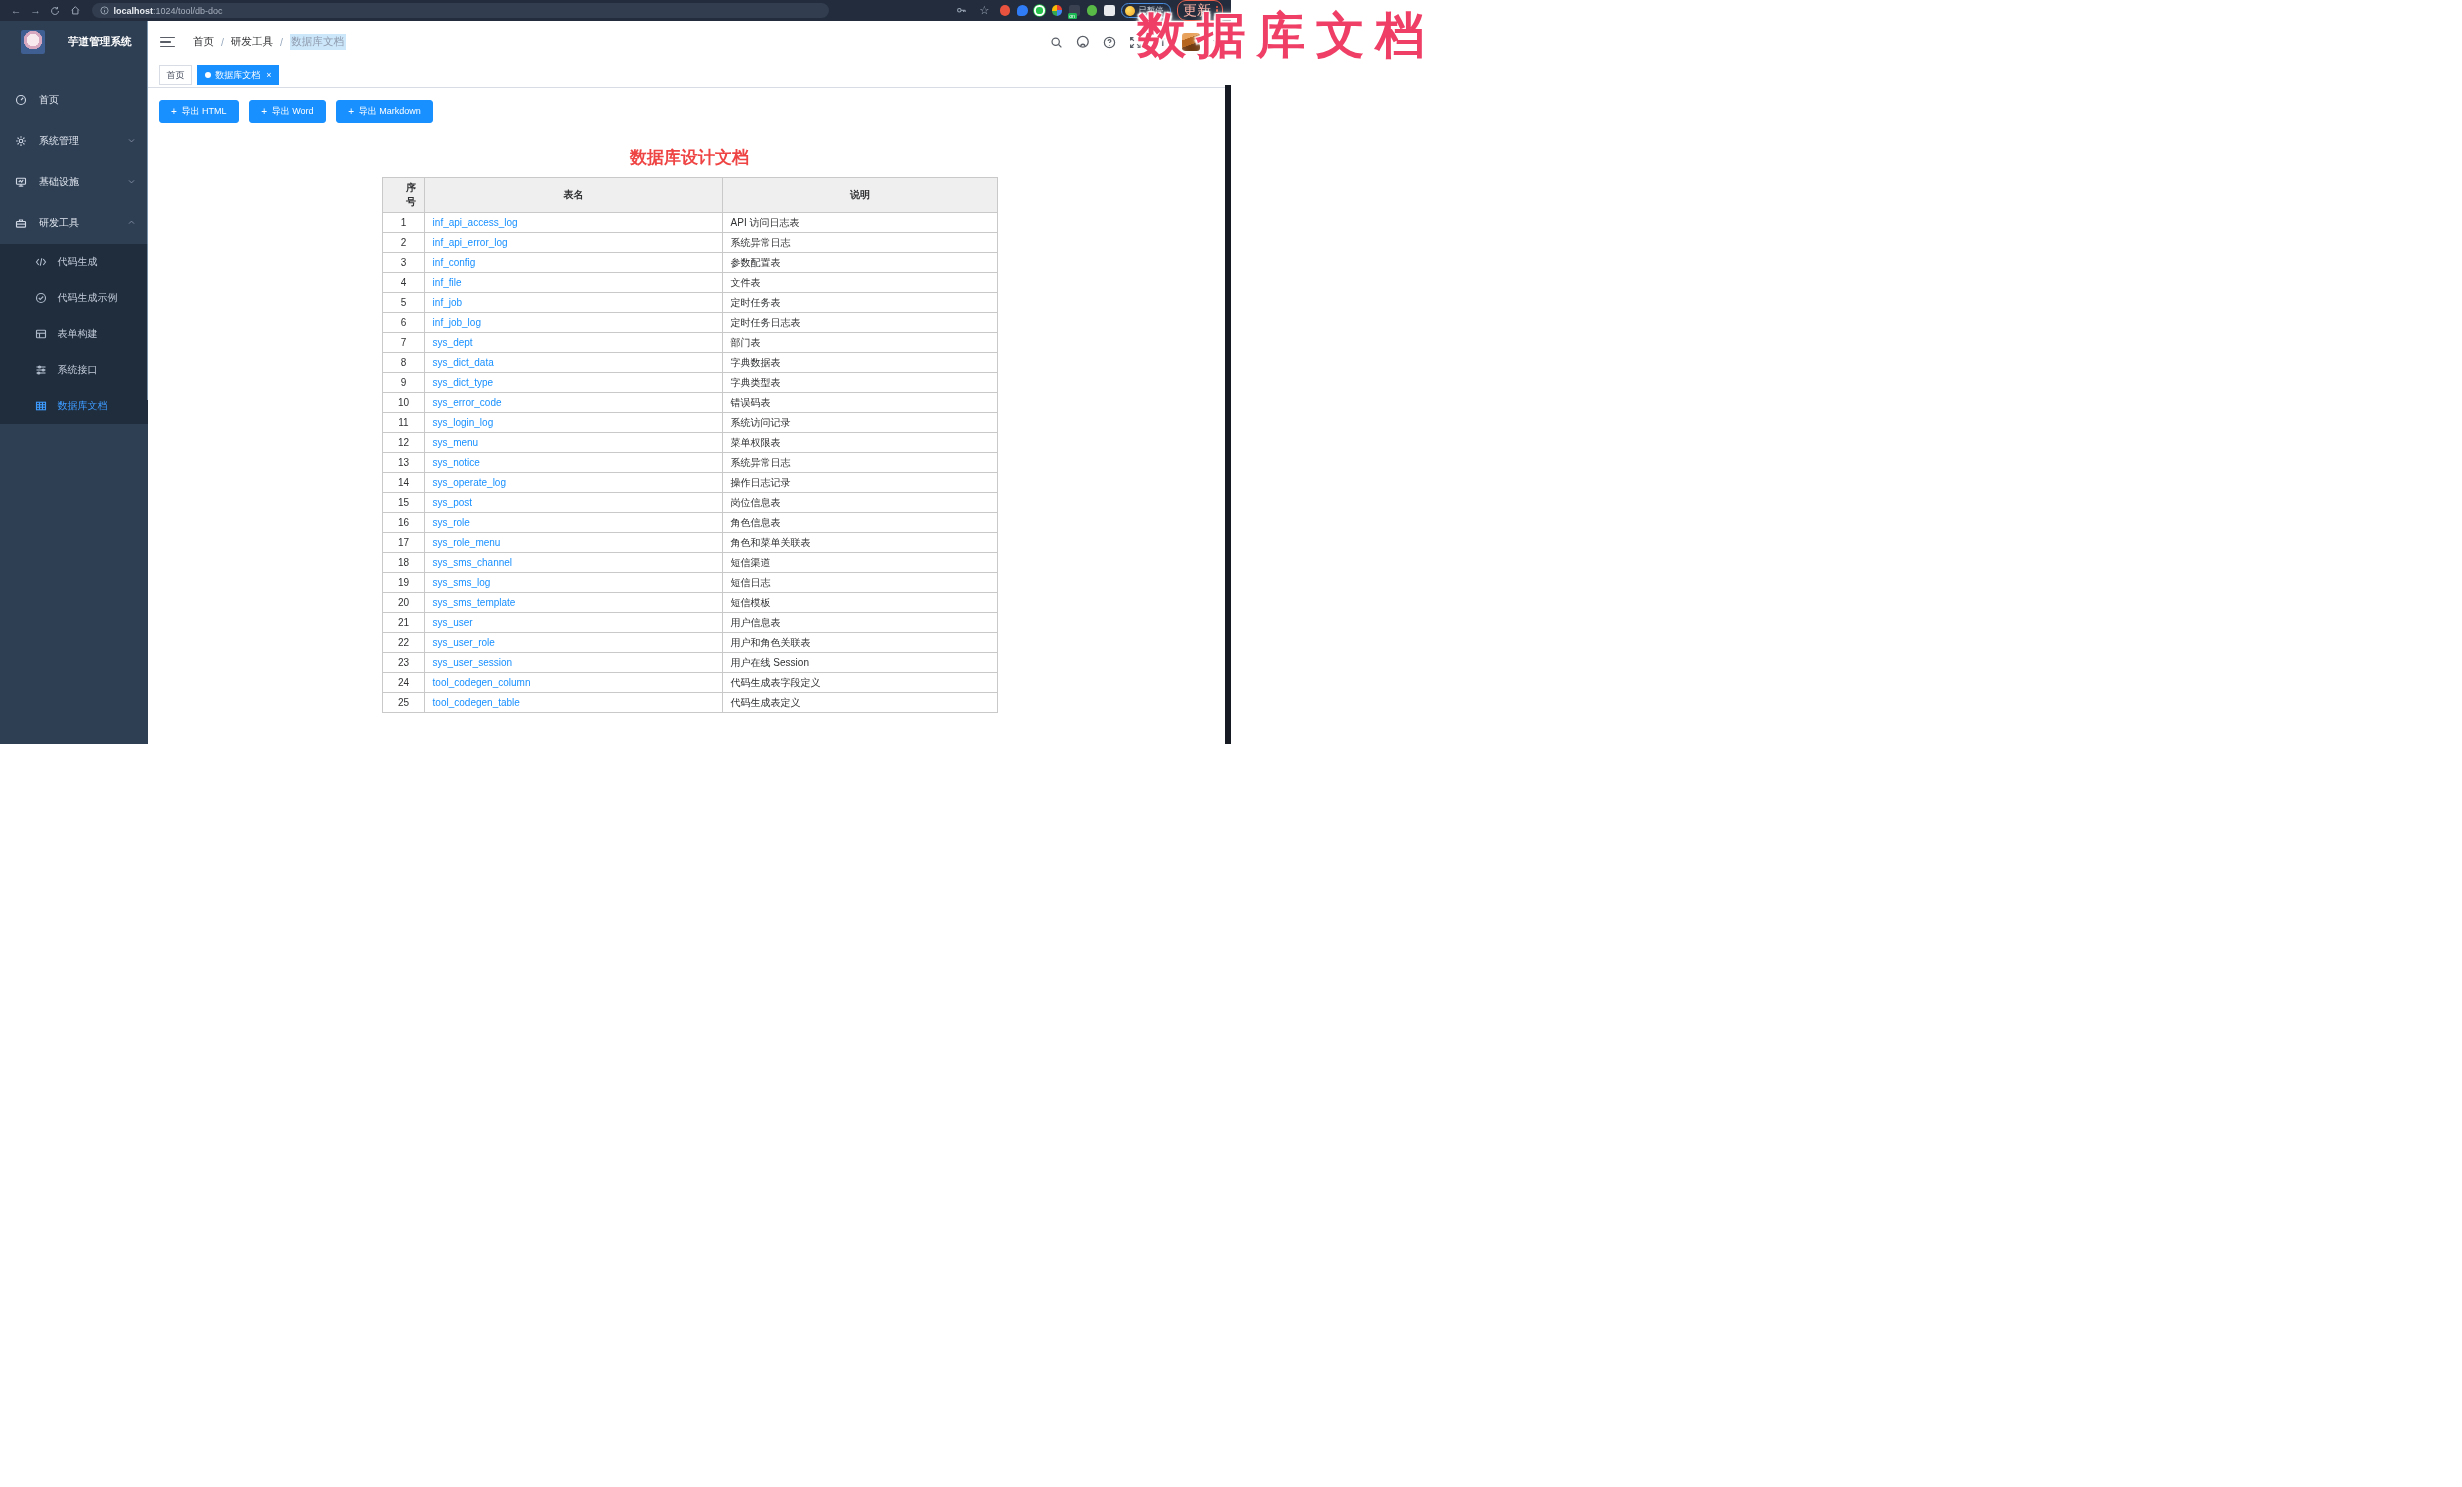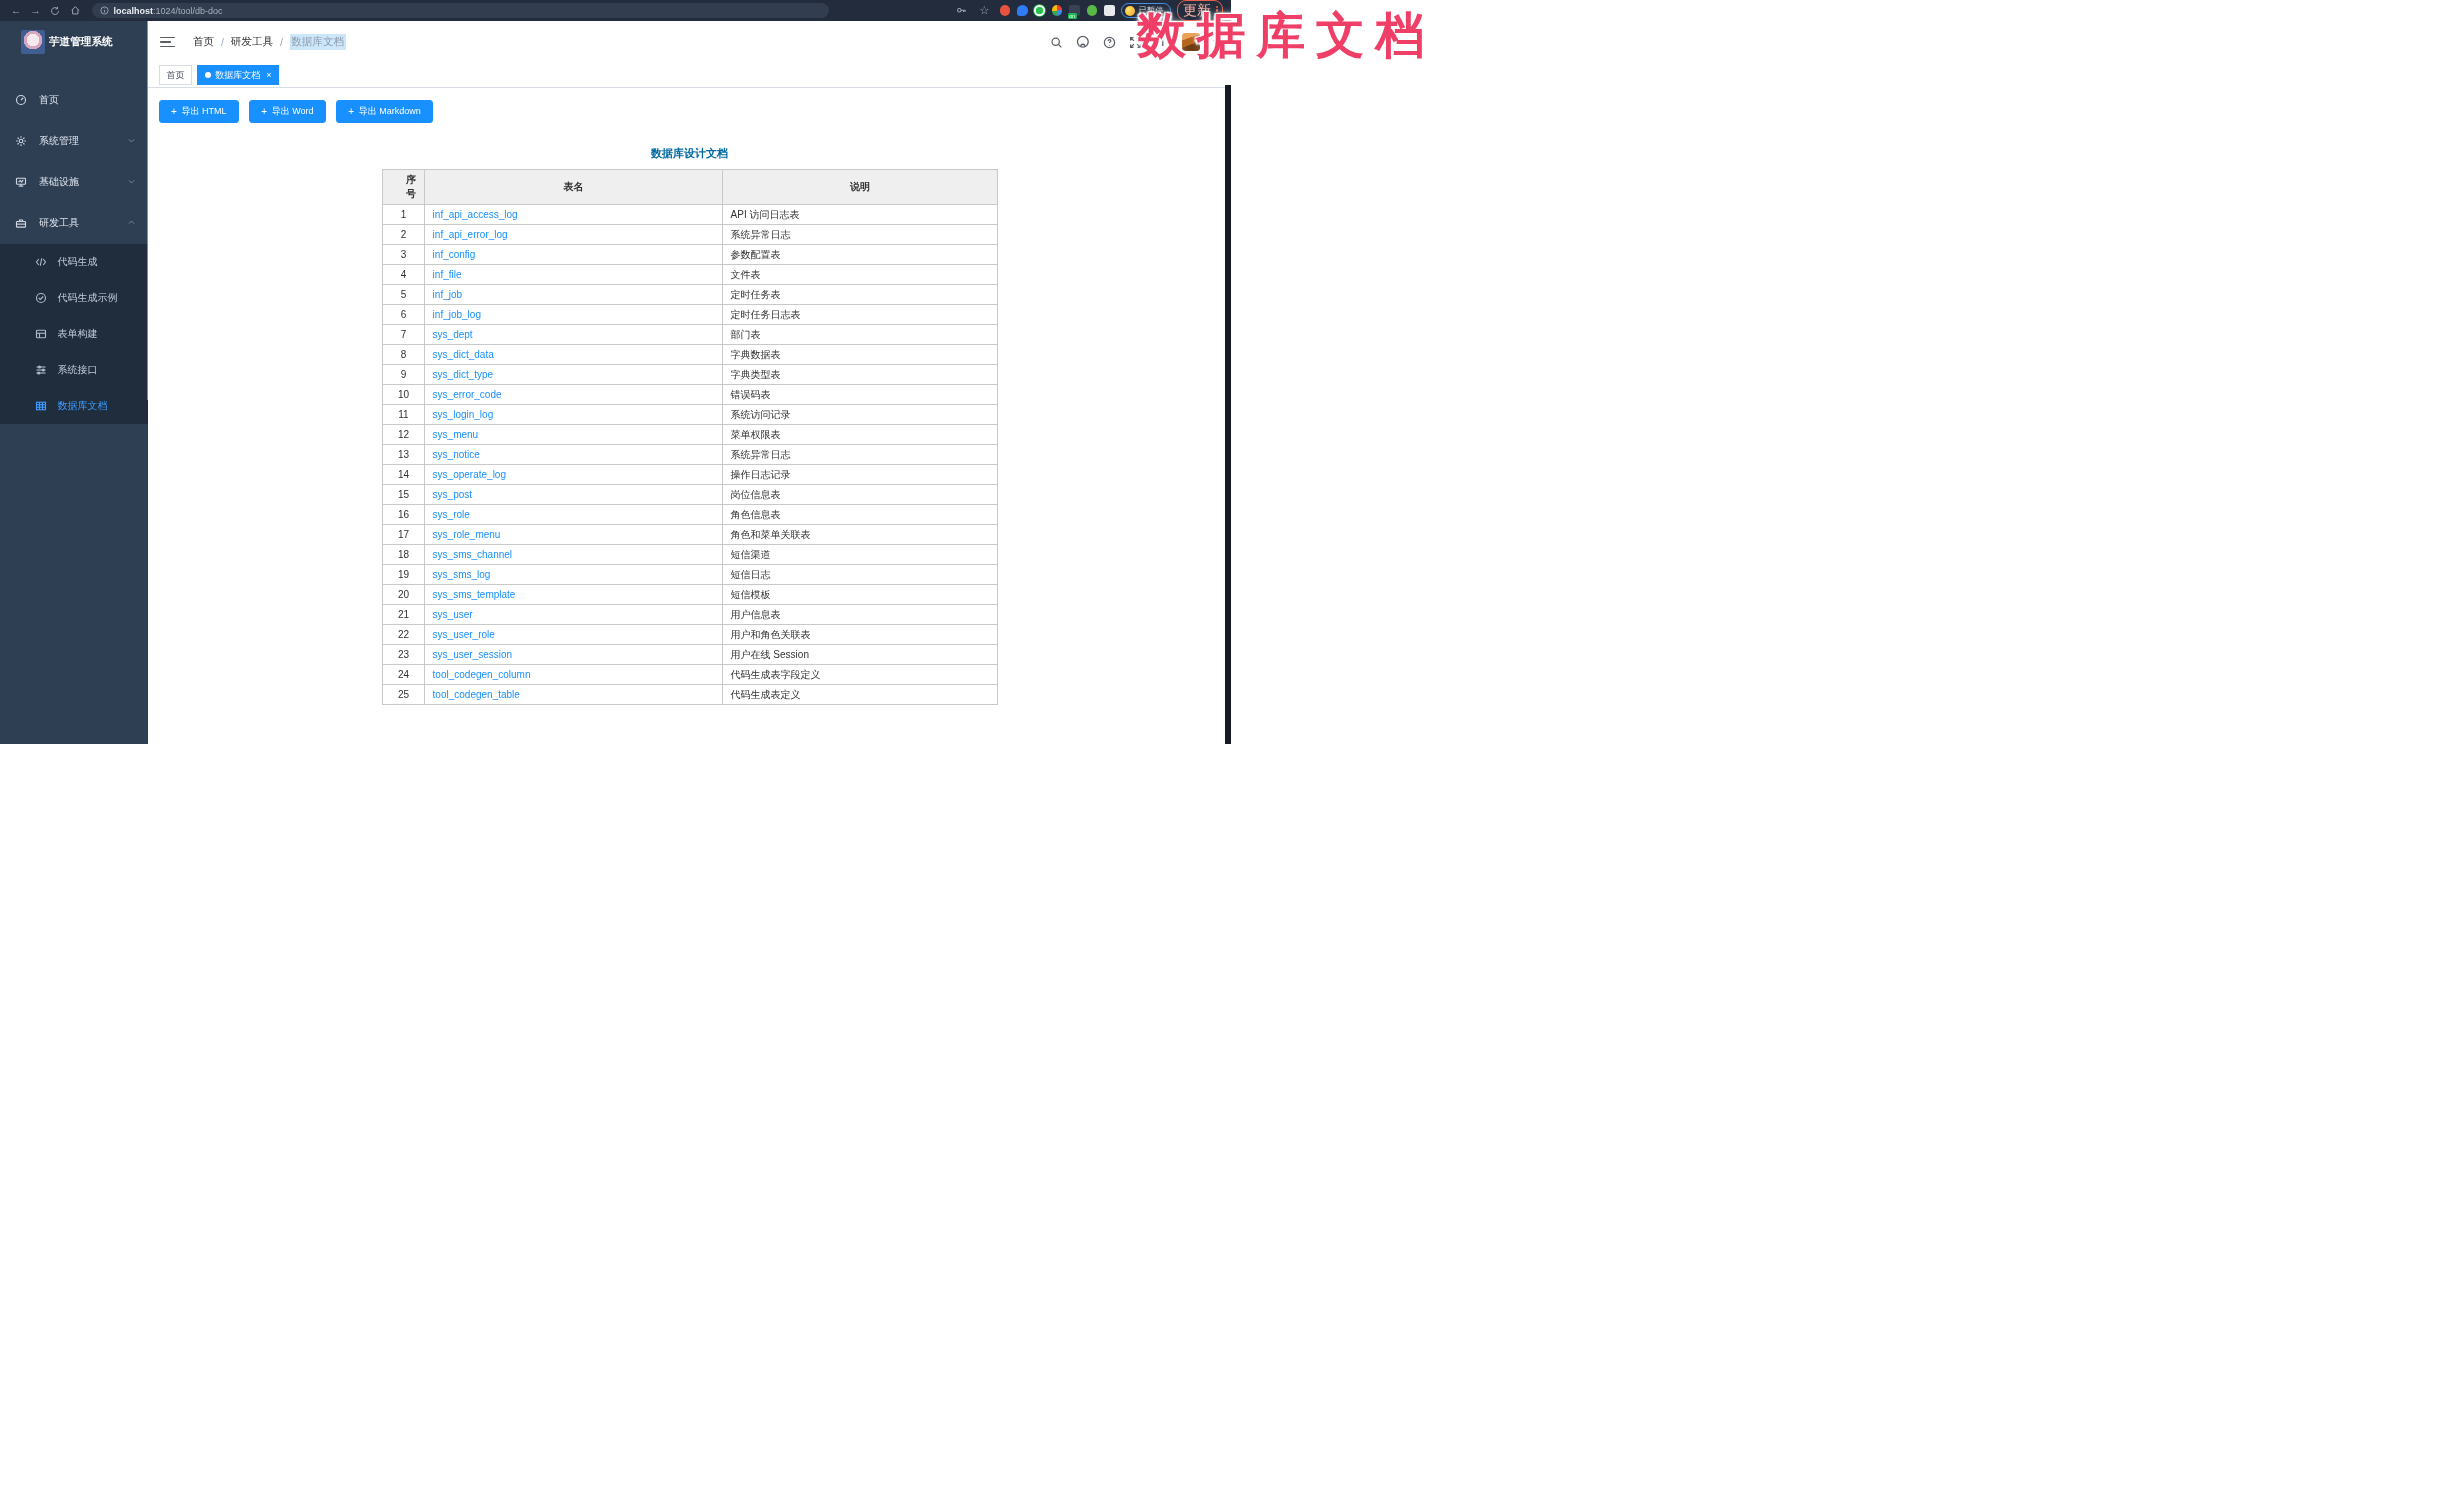--- a/index.html
+++ b/index.html
@@ -30,21 +30,21 @@
   .dots { display:flex; flex-direction:column; gap:1.5px; }
   .dots i { width:2.3px; height:2.3px; border-radius:50%; background:#e8604c; }
 
   
   .app { display:flex; height:723px; position:relative; }
 
   
   .sidebar { width:148px; background:#2e3f54; flex:0 0 148px; position:relative; overflow:hidden; }
   .sidebar::after { content:""; position:absolute; right:0; top:0; width:1.5px; height:379px;
     background:rgba(190,220,245,.55); }
-  .logo-row { height:42px; display:flex; align-items:center; padding:0 0 0 21px; gap:4px; }
+  .logo-row { height:42px; display:flex; align-items:center; padding:0 0 0 21px; gap:23px; }
   .logo-img { width:24px; height:24px; border-radius:2.3px;
     background:radial-gradient(circle at 50% 42%,#f7e9ee 0 34%,#d7a7c0 35% 50%,#3f5f92 51% 100%); }
   .logo-title { color:#fff; font-size:10.6px; font-weight:bold; }
   .menu { margin-top:16.7px; }
   .menu-item { height:41px; display:flex; align-items:center; padding-left:15px; gap:12px;
     color:#dfe5ee; font-size:10px; cursor:pointer; }
   .menu-item .ico { color:#cfd7e4; }
   .chev { margin-left:auto; margin-right:12px; color:#8a94a6; }
   .submenu { background:#1f2d3d; }
   .sub-item { height:36px; display:flex; align-items:center; padding-left:35px; gap:10.6px;
@@ -78,21 +78,21 @@
   .tag-close { font-size:9px; line-height:1; margin-left:1.5px; cursor:pointer; }
 
   .content { flex:1; background:#fff; overflow:hidden; position:relative; }
   .btn-row { display:flex; gap:10px; margin:12px 0 0 10.6px; }
   .btn { height:23px; border:0.8px solid #1890ff; background:#1890ff; color:#fff; border-radius:3px;
     font-size:9px; padding:0 11.4px; display:flex; align-items:center; gap:4.6px; cursor:pointer;
     font-family:inherit; }
   .btn .plus { font-size:10px; }
 
   .doc { width:615px; margin:23px auto 0; }
-  .doc-title { text-align:center; font-size:11px; font-weight:bold; color:#0369a1; }
+  .doc-title { text-align:center; font-size:17px; font-weight:bold; color:#ef4444; }
   .doc-meta { margin-top:29px; font-size:10px; color:#000; }
   .doc-meta .row { line-height:13.7px; }
   .doc-meta .m-label, .doc-meta .m-value { font-weight:bold; }
   .doc-meta .m-value { margin-left:3.8px; }
 
   table.db { width:615px; margin-top:7.6px; border-collapse:collapse; table-layout:fixed; }
   .db th, .db td { border:0.8px solid #c9c9c9; font-size:10px; color:#303133; }
   .db th { background:#efefef; font-weight:bold; text-align:center; padding:3px 23px; }
   .db td { padding:3px 7.6px; height:13px; line-height:13px; }
   .db td.num { text-align:center; }

